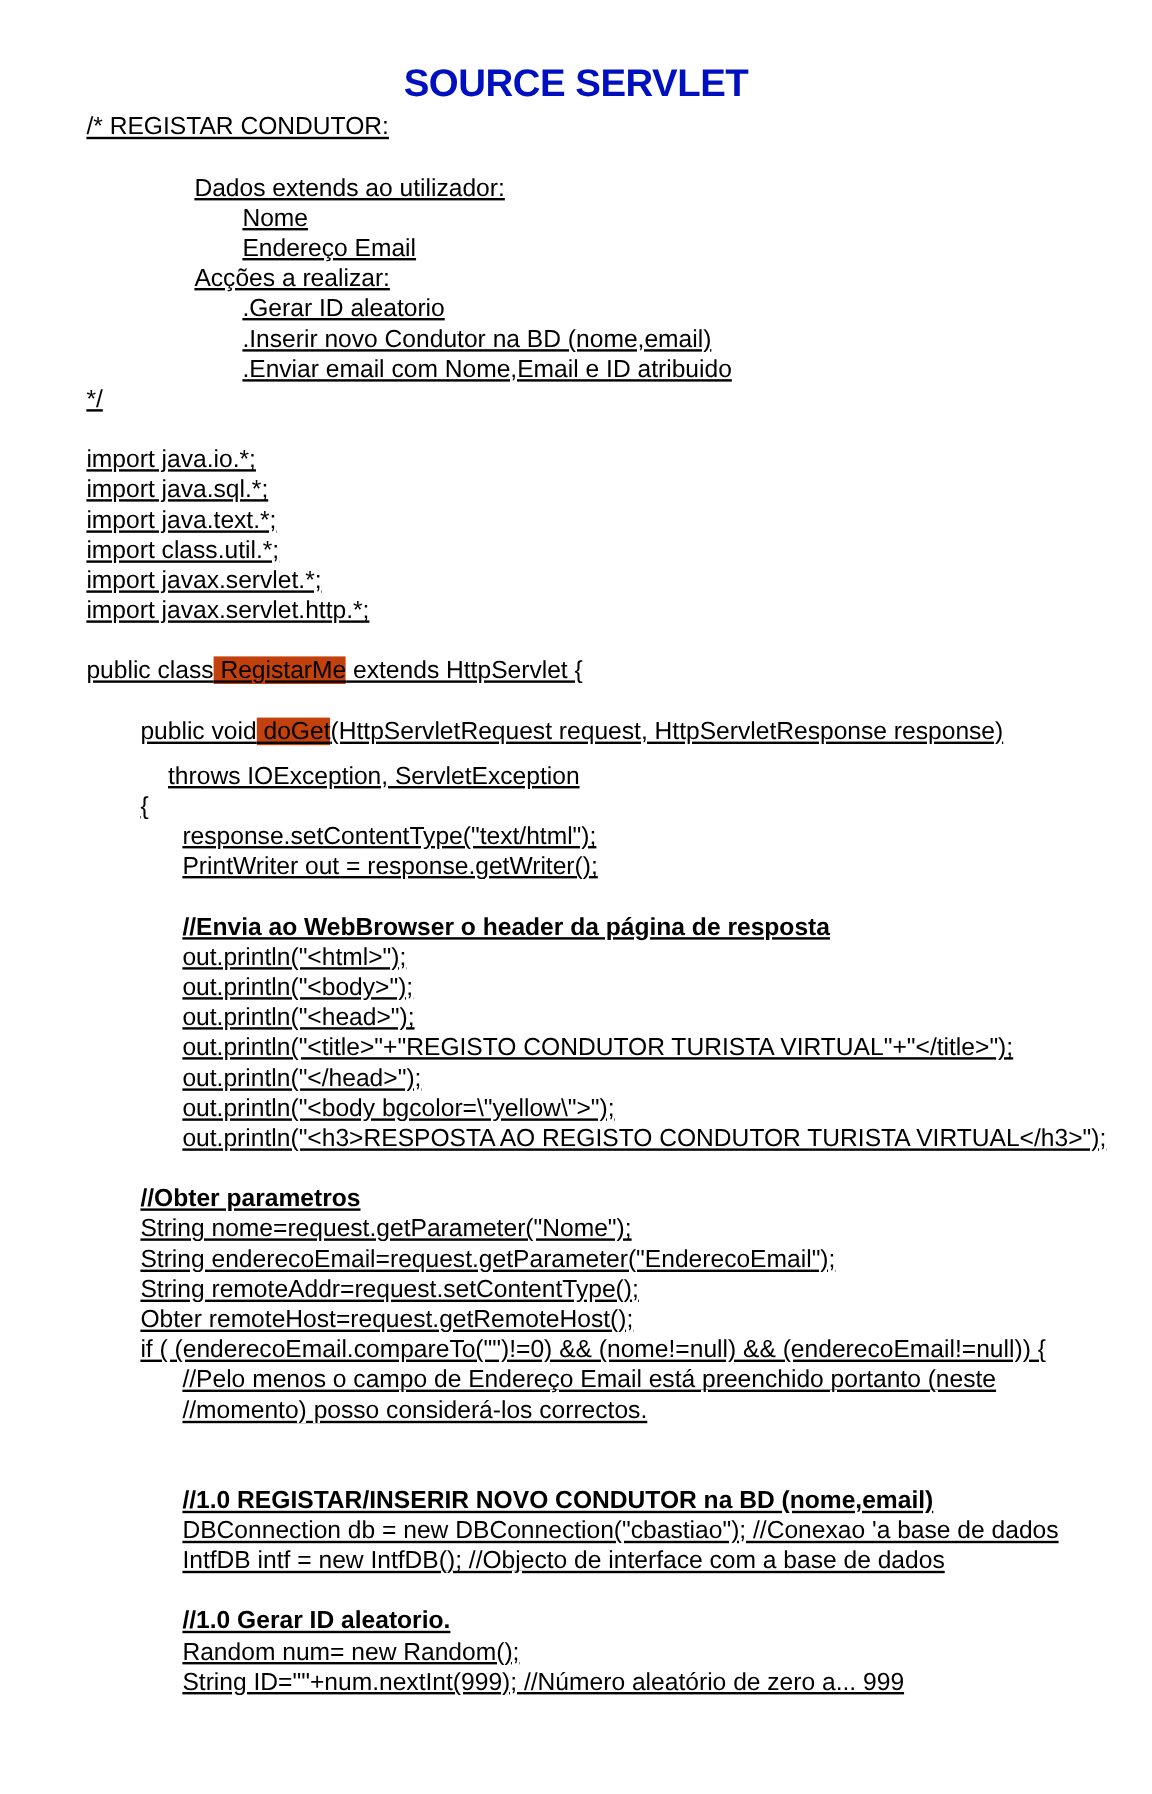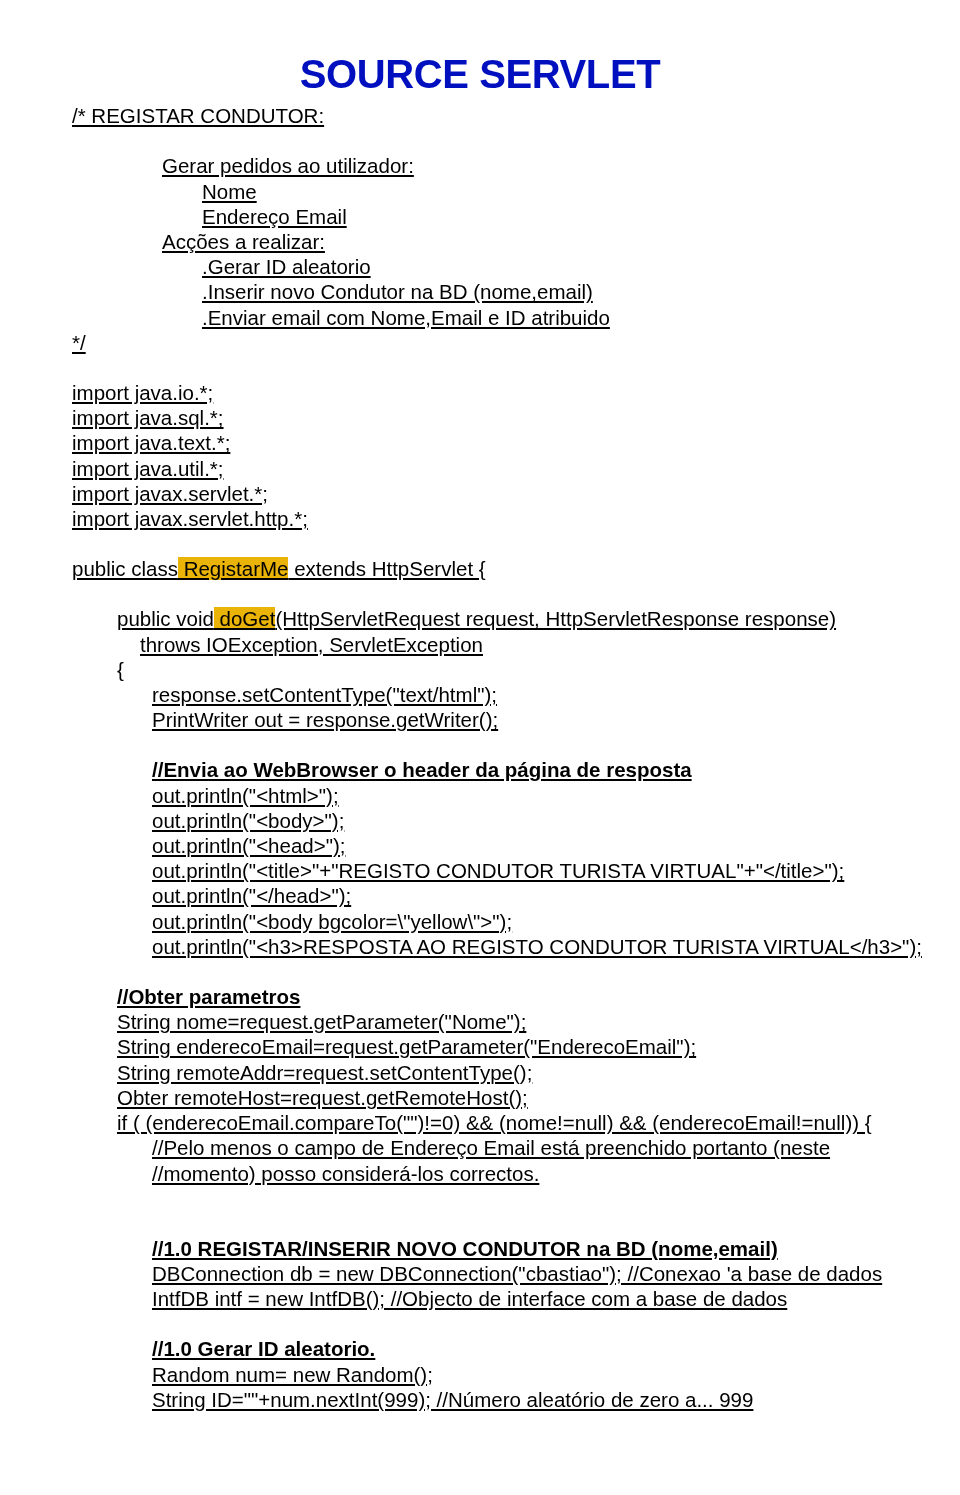--- a/index.html
+++ b/index.html
@@ -7,62 +7,62 @@
       padding: 50px 72px;
       width: 960px;
       box-sizing: border-box;
       font-family: Arial, Helvetica, sans-serif;
       font-size: 20.5px;
       line-height: 1.23;
       color: #000;
       background: #fff;
     }
     .title {
-      font-size: 40px;
+      font-size: 32px;
       font-weight: 700;
       color: #0010bf;
       text-align: center;
       margin: 0 0 4px 0;
       letter-spacing: -0.4px;
     }
     .nowrap { white-space: nowrap; }
     .indent1 { padding-left: 90px; }
     .indent1b { padding-left: 130px; }
     .blank { height: 25px; }
     .hl {
-      background: #eab308;
+      background: #c2410c;
     }
     .bold { font-weight: 700; }
     .para { margin: 0; text-decoration: underline; }
     .ind-body { padding-left: 45px; }
-    .ind-body2 { padding-left: 68px; }
+    .ind-body2 { padding-left: 68px; margin-top: 12px; }
     .ind-body3 { padding-left: 80px; }
   </style>
 </head>
 <body>
 
 <h1 class="title">SOURCE SERVLET</h1>
 
 <div class="para">/* REGISTAR CONDUTOR:</div>
 <div class="blank"></div>
-<div class="para indent1">Gerar pedidos ao utilizador:</div>
+<div class="para indent1">Dados extends ao utilizador:</div>
 <div class="para indent1b">Nome</div>
 <div class="para indent1b">Endereço Email</div>
 <div class="para indent1">Acções a realizar:</div>
 <div class="para indent1b">.Gerar ID aleatorio</div>
 <div class="para indent1b">.Inserir novo Condutor na BD (nome,email)</div>
 <div class="para indent1b">.Enviar email com Nome,Email e ID atribuido</div>
 <div class="para">*/</div>
 
 <div class="blank"></div>
 
 <div class="para">import java.io.*;</div>
 <div class="para">import java.sql.*;</div>
 <div class="para">import java.text.*;</div>
-<div class="para">import java.util.*;</div>
+<div class="para">import class.util.*;</div>
 <div class="para">import javax.servlet.*;</div>
 <div class="para">import javax.servlet.http.*;</div>
 
 <div class="blank"></div>
 
 <div class="para nowrap"><span>public class</span><span class="hl"> RegistarMe</span><span> extends HttpServlet {</span></div>
 
 <div class="blank"></div>
 
 <div class="para ind-body nowrap"><span>public void</span><span class="hl"> doGet</span><span>(HttpServletRequest request, HttpServletResponse response)</span></div>

